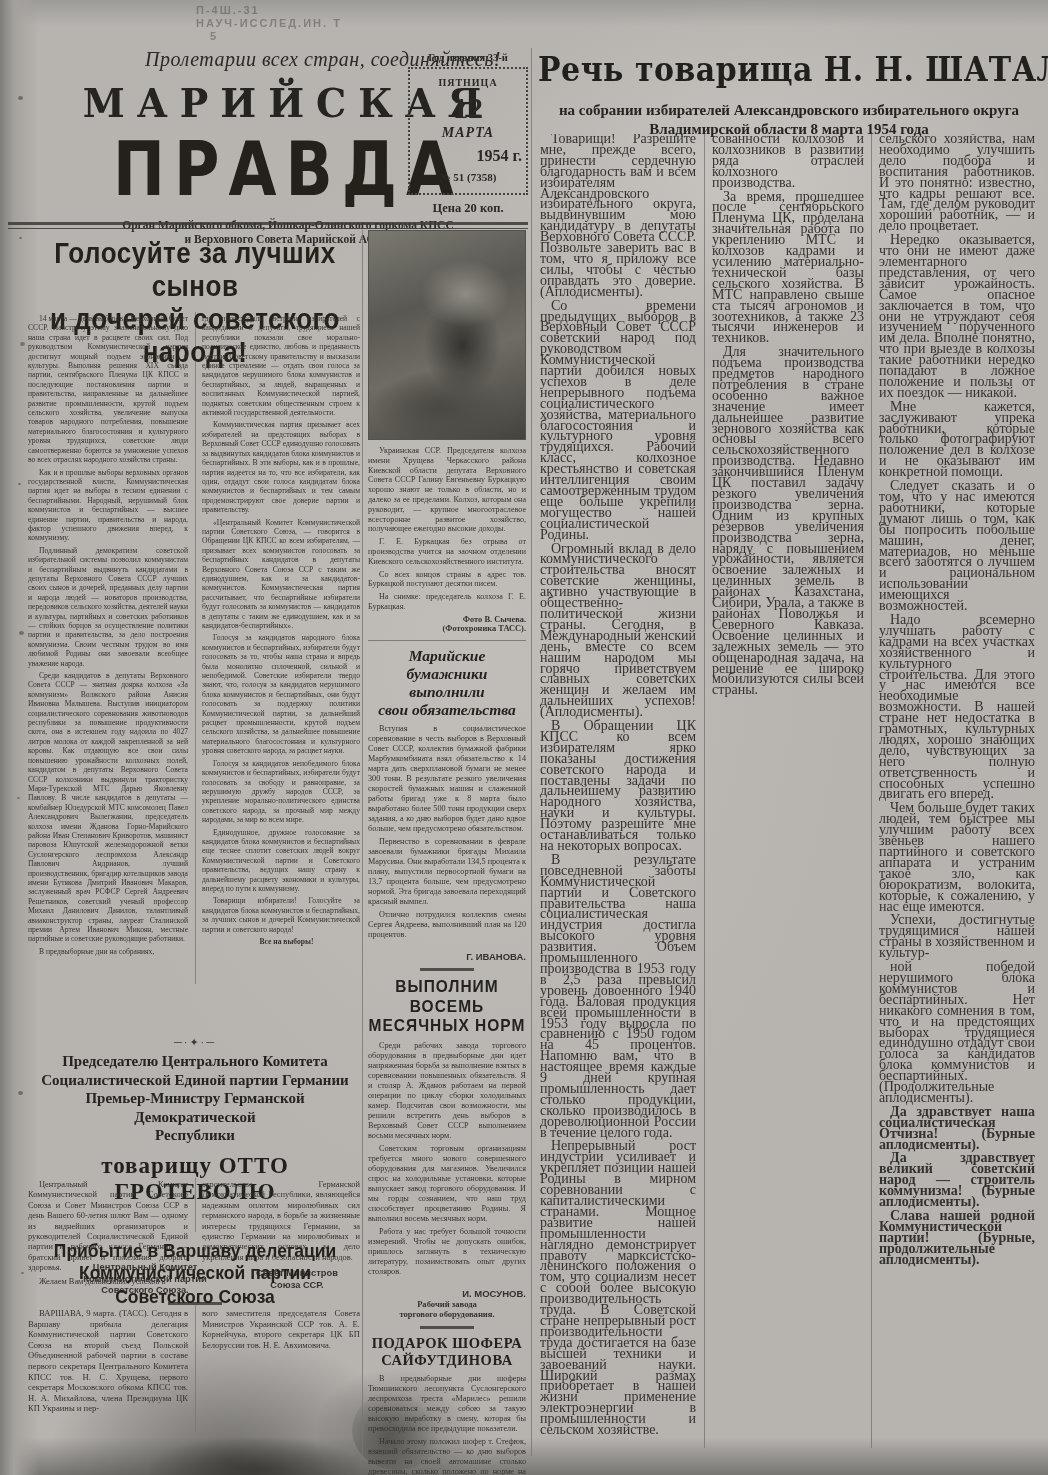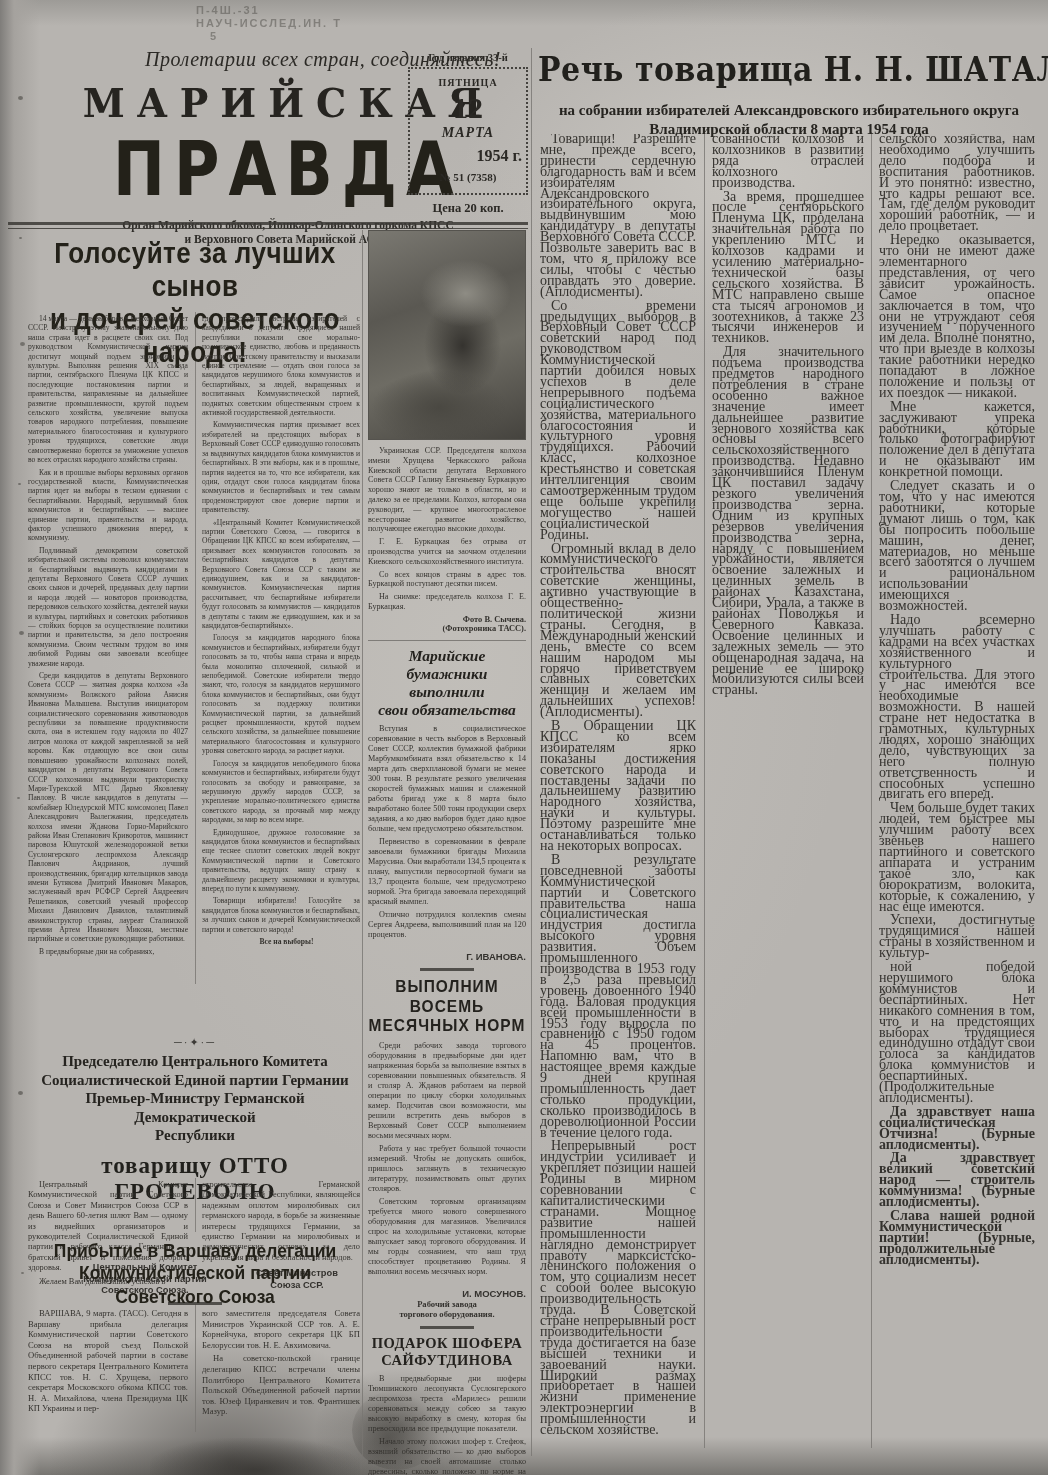--- a/index.html
+++ b/index.html
@@ -139,21 +139,21 @@
     <p>Непрерывный рост индустрии усиливает и укрепляет позиции нашей Родины в мирном соревновании с капиталистическими странами. Мощное развитие нашей промышленности наглядно демонстрирует правоту марксистско-ленинского положения о том, что социализм несет с собой более высокую производительность труда. В Советской стране непрерывный рост производительности труда достигается на базе высшей техники и завоеваний науки. Широкий размах приобретает в нашей жизни применение электроэнергии в промышленности и сельском хозяйстве.</p>
   </div>
   <div class="abs bodycol speech-col" style="left:712px;top:134px;width:152px;height:1314px;">
     <p class="nofirst">сованности колхозов и колхозников в развитии ряда отраслей колхозного производства.</p>
     <p>За время, прошедшее после сентябрьского Пленума ЦК, проделана значительная работа по укреплению МТС и колхозов кадрами и усилению материально-технической базы сельского хозяйства. В МТС направлено свыше ста тысяч агрономов и зоотехников, а также 23 тысячи инженеров и техников.</p>
     <p>Для значительного подъема производства предметов народного потребления в стране особенно важное значение имеет дальнейшее развитие зернового хозяйства как основы всего сельскохозяйственного производства. Недавно закончившийся Пленум ЦК поставил задачу резкого увеличения производства зерна. Одним из крупных резервов увеличения производства зерна, наряду с повышением урожайности, является освоение залежных и целинных земель в районах Казахстана, Сибири, Урала, а также в районах Поволжья и Северного Кавказа. Освоение целинных и залежных земель — это общенародная задача, на решение ее широко мобилизуются силы всей страны.</p>
   </div>
   <div class="abs bodycol speech-col" style="left:879px;top:134px;width:156px;height:1314px;">
     <p class="nofirst">сельского хозяйства, нам необходимо улучшить дело подбора и воспитания работников. И это понятно: известно, что кадры решают все. Там, где делом руководит хороший работник, — и дело процветает.</p>
     <p>Нередко оказывается, что они не имеют даже элементарного представления, от чего зависит урожайность. Самое опасное заключается в том, что они не утруждают себя изучением порученного им дела. Вполне понятно, что при выезде в колхозы такие работники нередко попадают в ложное положение и пользы от их поездок — никакой.</p>
-    <p>Мне кажется, заслуживают упрека работники, которые только фотографируют положение дел в депутата и не оказывают им конкретной помощи.</p>
+    <p>Мне кажется, заслуживают упрека работники, которые только фотографируют положение дел в колхозе и не оказывают им конкретной помощи.</p>
     <p>Следует сказать и о том, что у нас имеются работники, которые думают лишь о том, как бы попросить побольше машин, денег, материалов, но меньше всего заботятся о лучшем и рациональном использовании имеющихся возможностей.</p>
     <p>Надо всемерно улучшать работу с кадрами на всех участках хозяйственного и культурного строительства. Для этого у нас имеются все необходимые возможности. В нашей стране нет недостатка в грамотных, культурных людях, хорошо знающих дело, чувствующих за него полную ответственность и способных успешно двигать его вперед.</p>
     <p>Чем больше будет таких людей, тем быстрее мы улучшим работу всех звеньев нашего партийного и советского аппарата и устраним такое зло, как бюрократизм, волокита, которые, к сожалению, у нас еще имеются.</p>
     <p>Успехи, достигнутые трудящимися нашей страны в хозяйственном и культур-</p>
     <p>ной победой нерушимого блока коммунистов и беспартийных. Нет никакого сомнения в том, что и на предстоящих выборах трудящиеся единодушно отдадут свои голоса за кандидатов блока коммунистов и беспартийных. (Продолжительные аплодисменты).</p>
     <p style="font-weight:bold;">Да здравствует наша социалистическая Отчизна! (Бурные аплодисменты).</p>
     <p style="font-weight:bold;">Да здравствует великий советский народ — строитель коммунизма! (Бурные аплодисменты).</p>
     <p style="font-weight:bold;">Слава нашей родной Коммунистической партии! (Бурные, продолжительные аплодисменты).</p>
   </div>
 
@@ -208,21 +208,20 @@
 
   <div class="abs" style="left:28px;top:1238px;width:334px;">
     <div class="warsaw-title centered">Прибытие в Варшаву делегации</div>
     <div class="warsaw-title centered">Коммунистической партии Советского Союза</div>
   </div>
   <div class="abs bodycol warsaw-col" style="left:28px;top:1308px;width:160px;height:150px;">
     <p>ВАРШАВА, 9 марта. (ТАСС). Сегодня в Варшаву прибыла делегация Коммунистической партии Советского Союза на второй съезд Польской Объединенной рабочей партии в составе первого секретаря Центрального Комитета КПСС тов. Н. С. Хрущева, первого секретаря Московского обкома КПСС тов. Н. А. Михайлова, члена Президиума ЦК КП Украины и пер-</p>
   </div>
   <div class="abs bodycol warsaw-col" style="left:202px;top:1308px;width:158px;height:150px;">
     <p class="nofirst">вого заместителя председателя Совета Министров Украинской ССР тов. А. Е. Корнейчука, второго секретаря ЦК БП Белоруссии тов. Н. Е. Авхимовича.</p>
-    <p>На советско-польской границе делегацию КПСС встречали члены Политбюро Центрального Комитета Польской Объединенной рабочей партии тов. Юзеф Циранкевич и тов. Франтишек Мазур.</p>
   </div>
 
   <div class="abs" style="left:368px;top:230px;width:158px;">
     <div class="photo" style="width:156px;height:208px;"></div>
 
     <div class="bodycol caption" style="margin-top:6px;">
       <p>Украинская ССР. Председателя колхоза имени Хрущева Черкасского района Киевской области депутата Верховного Совета СССР Галину Евгеньевну Буркацкую хорошо знают не только в области, но и далеко за ее пределами. Колхоз, которым она руководит, — крупное многоотраслевое всесторонне развитое хозяйство, получающее ежегодно высокие доходы.</p>
       <p>Г. Е. Буркацкая без отрыва от производства учится на заочном отделении Киевского сельскохозяйственного института.</p>
       <p>Со всех концов страны в адрес тов. Буркацкой поступают десятки писем.</p>
       <p>На снимке: председатель колхоза Г. Е. Буркацкая.</p>
@@ -241,22 +240,22 @@
       <p>Отлично потрудился коллектив смены Сергея Андреева, выполнивший план на 120 процентов.</p>
     </div>
     <div class="sig">Г. ИВАНОВА.</div>
 
     <div class="short-rule"></div>
 
     <div class="norms-title centered">ВЫПОЛНИМ ВОСЕМЬ</div>
     <div class="norms-title centered" style="margin-top:3px;">МЕСЯЧНЫХ НОРМ</div>
     <div class="bodycol mid-body" style="margin-top:7px;">
       <p>Среди рабочих завода торгового оборудования в предвыборные дни идет напряженная борьба за выполнение взятых в соревновании повышенных обязательств. Я и столяр А. Жданов работаем на первой операции по циклу сборки холодильных камер. Подсчитав свои возможности, мы решили встретить день выборов в Верховный Совет СССР выполнением восьми месячных норм.</p>
+      <p>Советским торговым организациям требуется много нового совершенного оборудования для магазинов. Увеличился спрос на холодильные установки, которые выпускает завод торгового оборудования. И мы горды сознанием, что наш труд способствует процветанию Родины. Я выполнил восемь месячных норм.</p>
       <p>Работа у нас требует большой точности измерений. Чтобы не допускать ошибок, пришлось заглянуть в техническую литературу, позаимствовать опыт других столяров.</p>
-      <p>Советским торговым организациям требуется много нового совершенного оборудования для магазинов. Увеличился спрос на холодильные установки, которые выпускает завод торгового оборудования. И мы горды сознанием, что наш труд способствует процветанию Родины. Я выполнил восемь месячных норм.</p>
     </div>
     <div class="sig">И. МОСУНОВ.</div>
     <div class="sig-role">Рабочий завода</div>
     <div class="sig-role">торгового оборудования.</div>
 
     <div class="short-rule"></div>
 
     <div class="gift-title centered">ПОДАРОК ШОФЕРА</div>
     <div class="gift-title centered">САЙФУТДИНОВА</div>
     <div class="bodycol mid-body" style="margin-top:5px;">

